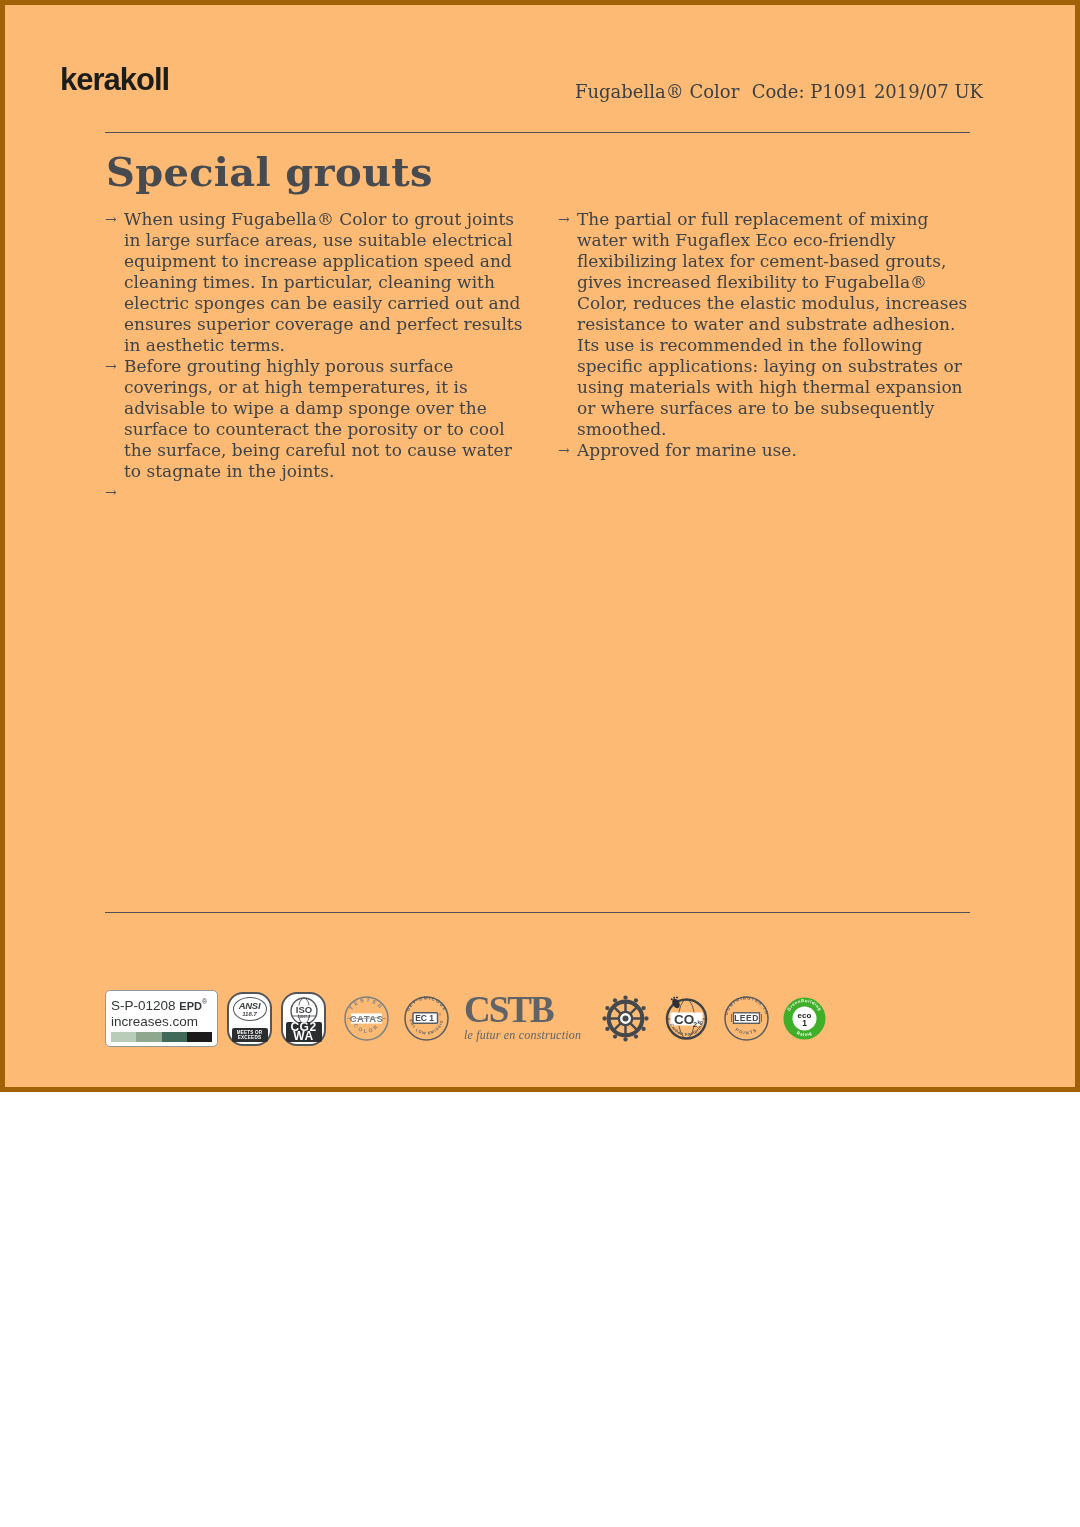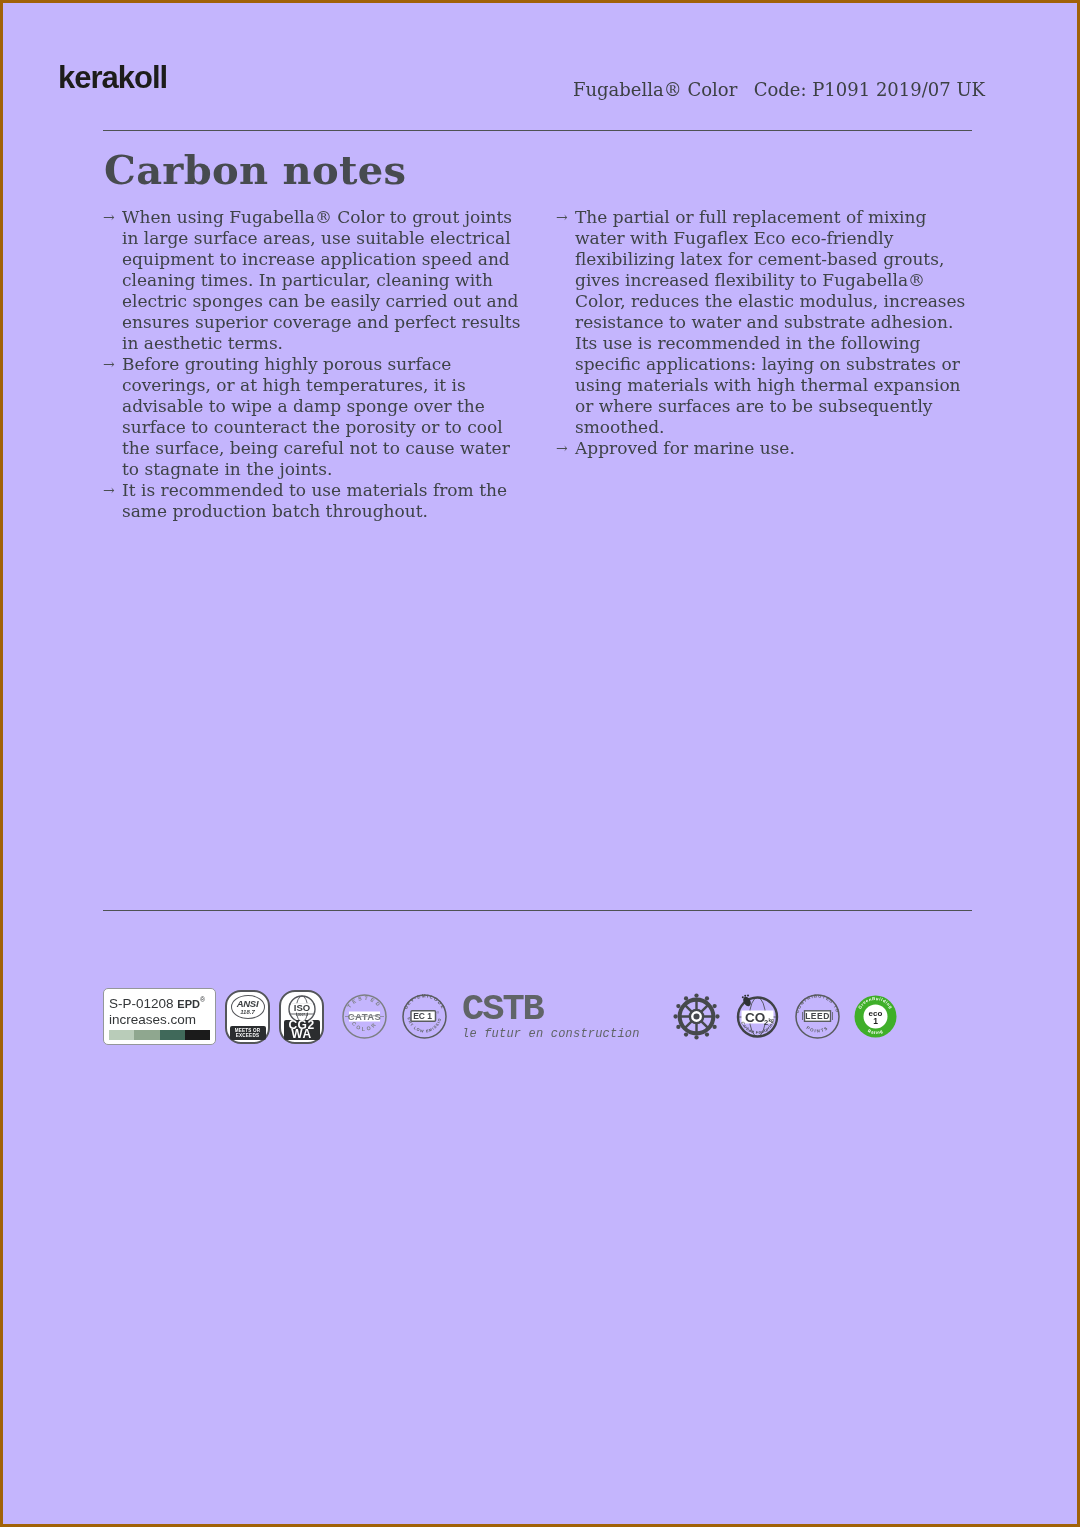--- a/index.html
+++ b/index.html
@@ -1,18 +1,18 @@
 <!DOCTYPE html>
 <html><head>
 <meta charset="utf-8">
 <style>
   html,body{margin:0;padding:0;background:#fff;}
   .page{
-    position:relative;width:1080px;height:1527px;background:#c4b5fd;
-    box-sizing:border-box;border:3px solid #a16207;overflow:hidden;
+    position:relative;width:1080px;height:1092px;background:#fdba74;
+    box-sizing:border-box;border:5px solid #a16207;overflow:hidden;
     font-family:"DejaVu Serif", serif;color:#3f4347;
   }
   
   .logo{
     position:absolute;left:55px;top:57px;
     font-family:"Liberation Sans", sans-serif;font-weight:700;
     font-size:31px;letter-spacing:-1px;color:#1d1d1b;
   }
   .hdr-small{position:absolute;top:76px;font-size:18px;color:#3c4043;}
   .hdr-product{left:570px;}
@@ -69,49 +69,48 @@
   .ansi-name{font-style:italic;font-weight:700;font-size:9.5px;letter-spacing:-.3px;margin-top:2.5px;}
   .ansi-num{font-weight:700;font-size:6px;font-style:italic;}
   .sq-bar{
     position:absolute;bottom:2px;left:2.5px;right:2.5px;background:#2b2d2f;
     border-radius:2px;color:#fff;text-align:center;
   }
   .ansi-bar{font-weight:700;font-size:4.6px;line-height:5.2px;padding:1.5px 0;letter-spacing:.2px;}
   .iso-bar{font-weight:700;font-size:12px;line-height:9px;padding:1px 4px;letter-spacing:.5px;}
   .iso-globe{position:absolute;top:2px;left:50%;transform:translateX(-50%);}
   
-  .badge-cstb{margin-left:5px;margin-right:15px;font-family:Liberation Mono, monospace;color:#606467;}
+  .badge-cstb{margin-left:5px;margin-right:3px;font-family:Liberation Serif, serif;color:#606467;}
   .cstb-name{font-weight:700;font-size:37px;line-height:32px;letter-spacing:-2px;}
   .cstb-tag{font-style:italic;font-size:12px;letter-spacing:.2px;margin-top:2px;}
   svg text{font-family:"Liberation Sans", sans-serif;}
 </style>
 </head>
 <body>
 
 <div class="page">
 
   <div class="logo">kerakoll</div>
   <div class="hdr-small hdr-product">Fugabella® Color</div>
   <div class="hdr-small hdr-code">Code: P1091 2019/07 UK</div>
   <div class="rule rule1"></div>
 
-  <h1 class="sec-title sn-title">Carbon notes</h1>
+  <h1 class="sec-title sn-title">Special grouts</h1>
   <div class="sn-cols">
     <ul class="sn-col sn-col-left">
       <li class="bullet">
         <span class="arrow">→</span>
         <span>When using Fugabella® Color to grout joints in large surface areas, use suitable electrical equipment to increase application speed and cleaning times. In particular, cleaning with electric sponges can be easily carried out and ensures superior coverage and perfect results in aesthetic terms.</span>
       </li>
       <li class="bullet">
         <span class="arrow">→</span>
         <span>Before grouting highly porous surface coverings, or at high temperatures, it is advisable to wipe a damp sponge over the surface to counteract the porosity or to cool the surface, being careful not to cause water to stagnate in the joints.</span>
       </li>
       <li class="bullet">
         <span class="arrow">→</span>
-        <span>It is recommended to use materials from the same production batch throughout.</span>
       </li>
     </ul>
     <ul class="sn-col sn-col-right">
       <li class="bullet">
         <span class="arrow">→</span>
         <span>The partial or full replacement of mixing water with Fugaflex Eco eco-friendly flexibilizing latex for cement-based grouts, gives increased flexibility to Fugabella® Color, reduces the elastic modulus, increases resistance to water and substrate adhesion. Its use is recommended in the following specific applications: laying on substrates or using materials with high thermal expansion or where surfaces are to be subsequently smoothed.</span>
       </li>
       <li class="bullet">
         <span class="arrow">→</span>
         <span>Approved for marine use.</span>

